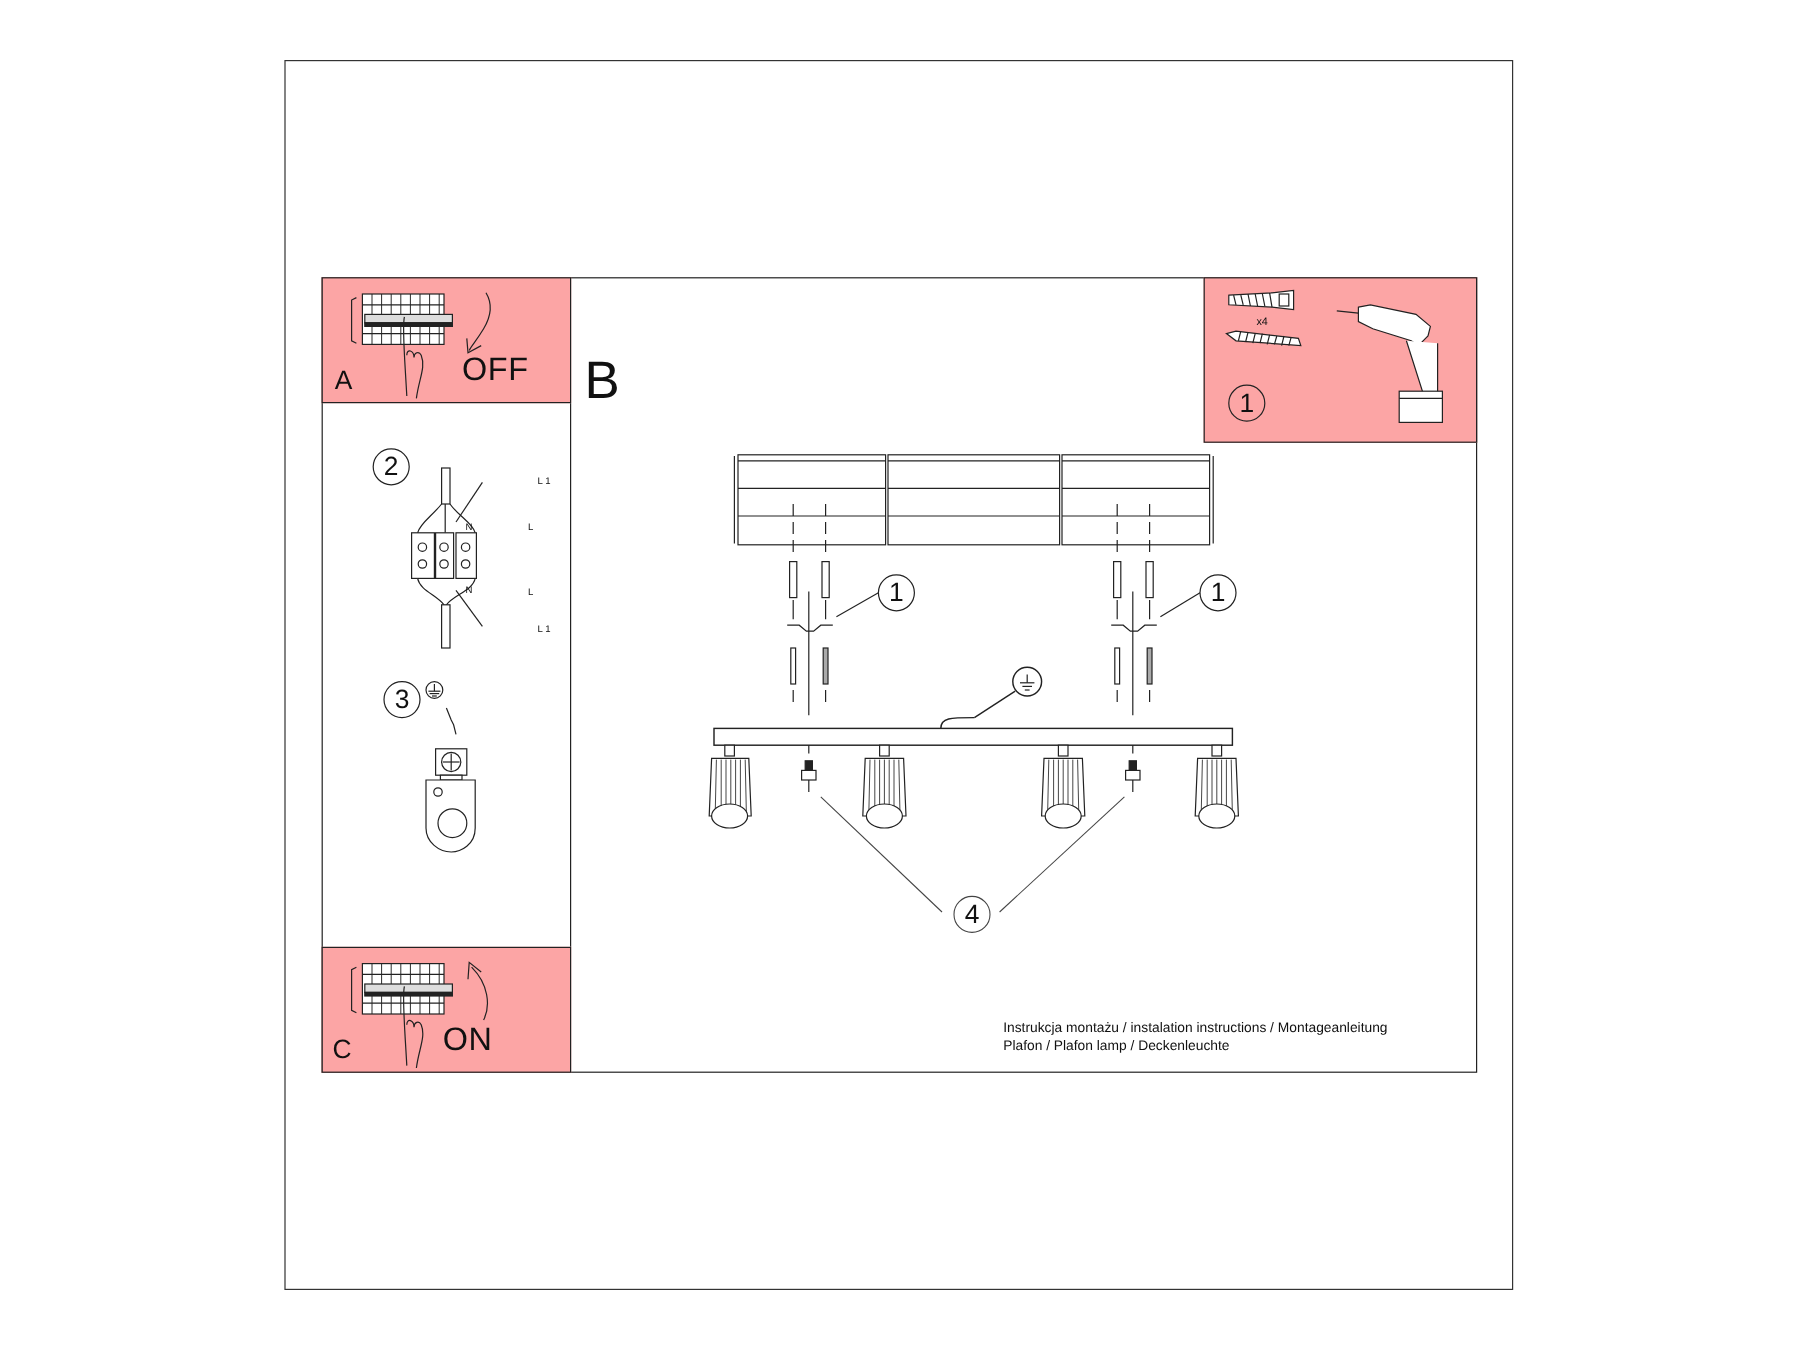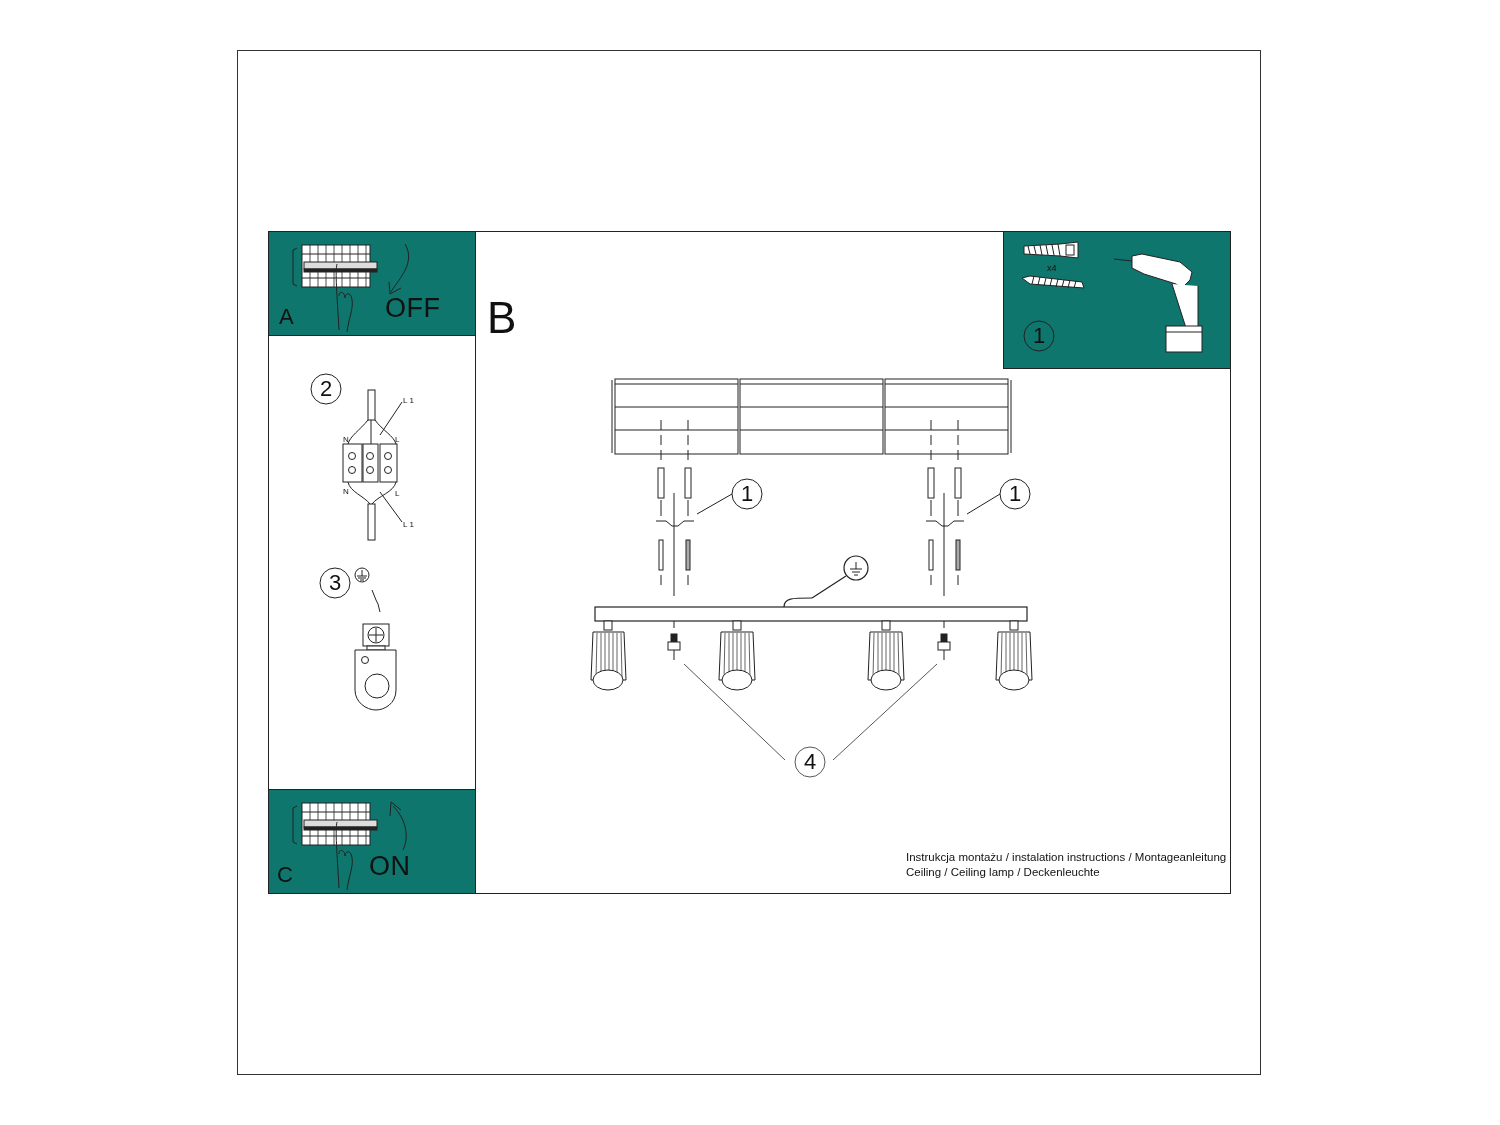--- a/index.html
+++ b/index.html
@@ -2,33 +2,33 @@
 <html><head>
 <meta charset="utf-8">
 <style>
   html, body { margin:0; padding:0; background:#ffffff; }
   body { width:1500px; height:1125px; position:relative; overflow:hidden;
          font-family:"Liberation Sans", sans-serif; color:#111; }
   .page-frame { position:absolute; left:237px; top:50px; width:1024px; height:1025px;
                 border:1px solid #333; box-sizing:border-box; }
   .sheet { position:absolute; left:268px; top:231px; width:963px; height:663px;
            border:1.5px solid #222; box-sizing:border-box; }
-  .panel { position:absolute; border:1.5px solid #222; box-sizing:border-box; background:#0f766e; }
+  .panel { position:absolute; border:1.5px solid #222; box-sizing:border-box; background:#fca5a5; }
   .panel-a { left:268px; top:231px; width:208px; height:105px; }
   .panel-c { left:268px; top:789px; width:208px; height:105px; }
   .panel-tools { left:1003px; top:231px; width:228px; height:138px; }
   .left-col-divider { position:absolute; left:475px; top:336px; width:0; height:453px; border-left:1.5px solid #222; }
   .step-letter { position:absolute; font-size:22px; line-height:1; }
   .state-label { position:absolute; font-size:27px; line-height:1; letter-spacing:0.5px; }
   .big-b { position:absolute; left:487px; top:296px; font-size:44px; line-height:1; }
-  .caption { position:absolute; left:906px; top:850px; font-size:11.5px; line-height:15px; color:#111; }
+  .caption { position:absolute; left:836px; top:850px; font-size:11.5px; line-height:15px; color:#111; }
   .caption div { white-space:nowrap; }
   svg.draw { position:absolute; left:0; top:0; overflow:visible; }
   .num-label { position:absolute; font-size:22px; line-height:1; text-align:center; width:30px; }
-  .wire-label { position:absolute; font-size:8px; line-height:1; }
+  .wire-label { position:absolute; font-size:8px; line-height:1;margin-left:45px; }
   .x4 { position:absolute; font-size:9px; }
 </style>
 </head>
 <body>
 
 <div class="page-frame"></div>
 <div class="sheet"></div>
 
 <div class="panel panel-a">
   <svg class="draw" width="208" height="105">
@@ -299,14 +299,14 @@
     <line x1="937" y1="664" x2="833" y2="760"></line>
     <circle cx="810" cy="762" r="15"></circle>
   </g>
 </svg>
 <div class="num-label" style="left:732px;top:483px;">1</div>
 <div class="num-label" style="left:1000px;top:483px;">1</div>
 <div class="num-label" style="left:795px;top:751px;">4</div>
 
 <div class="caption">
   <div>Instrukcja montażu / instalation instructions / Montageanleitung</div>
-  <div>Ceiling / Ceiling lamp / Deckenleuchte</div>
+  <div>Plafon / Plafon lamp / Deckenleuchte</div>
 </div>
 
 </body></html>

